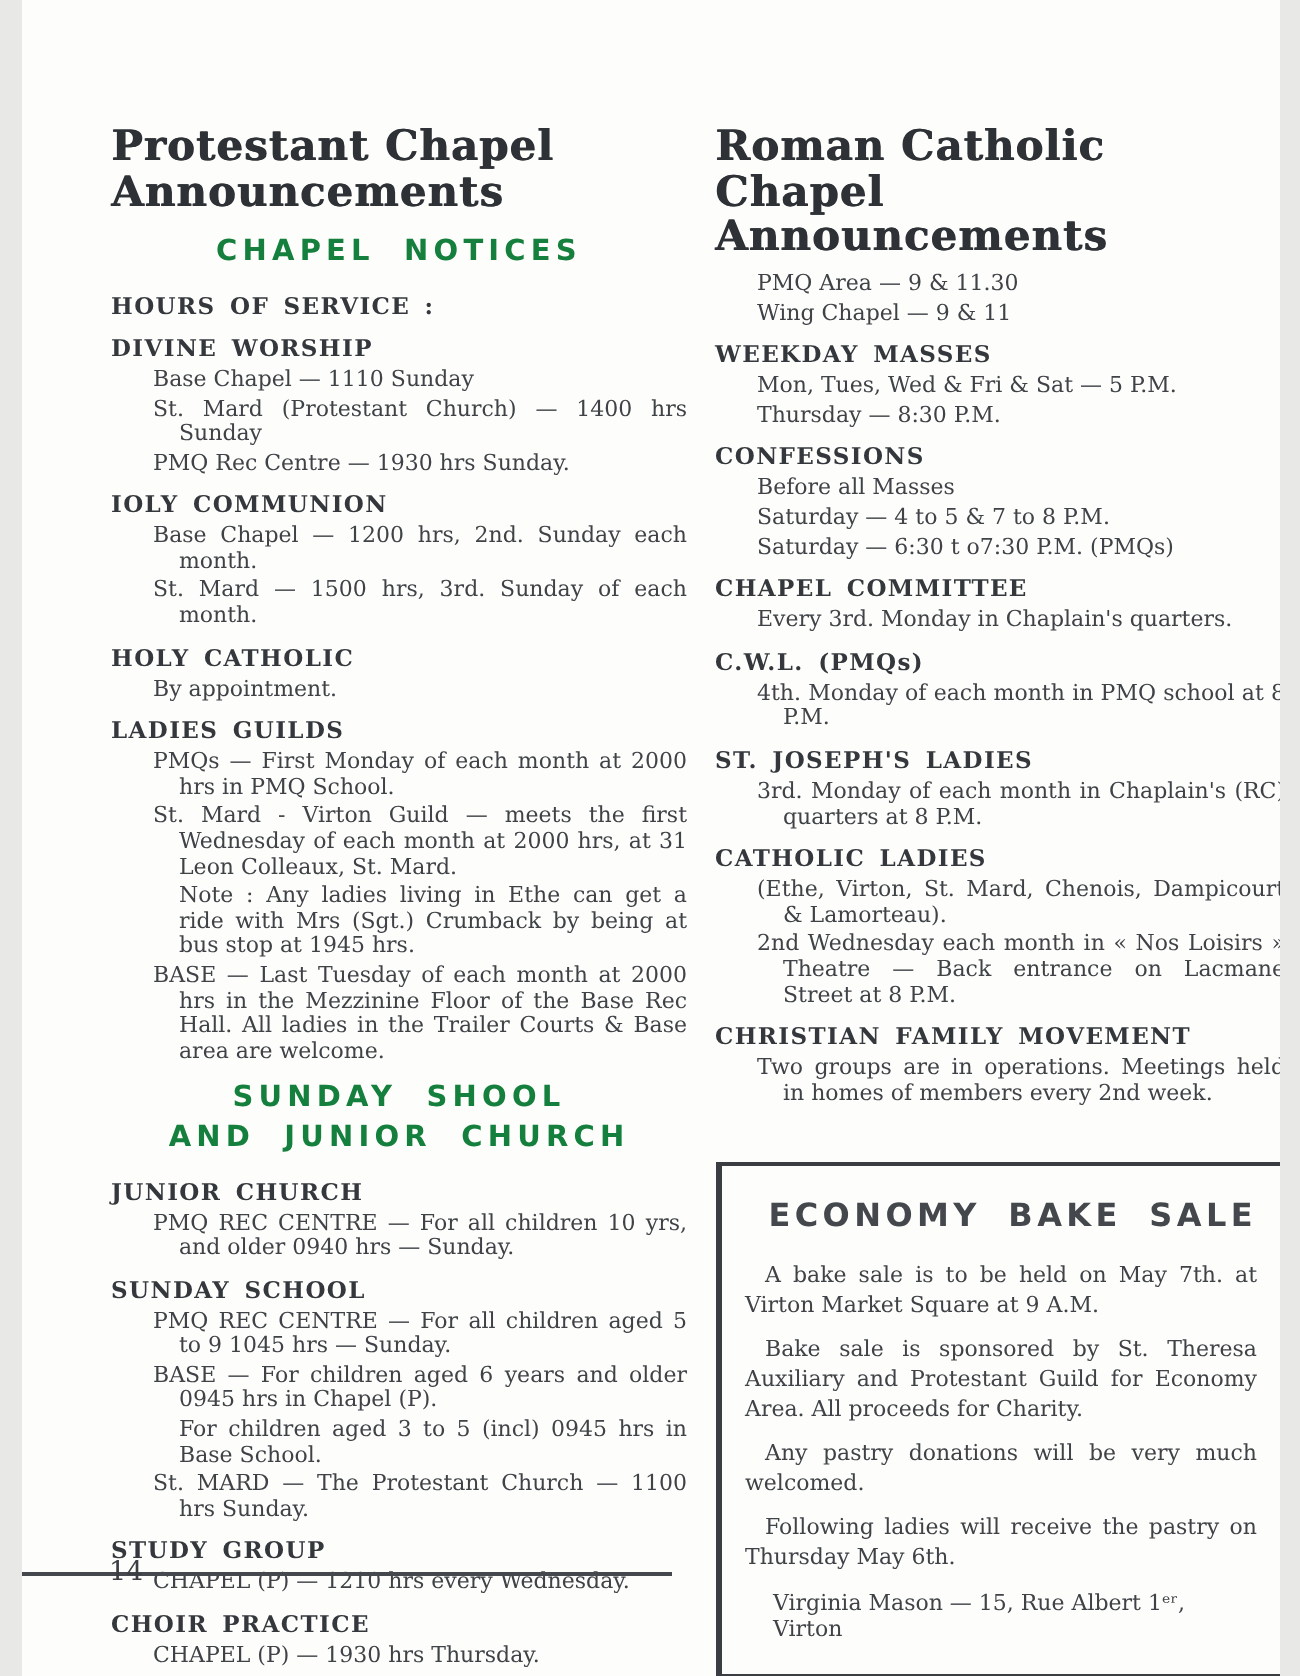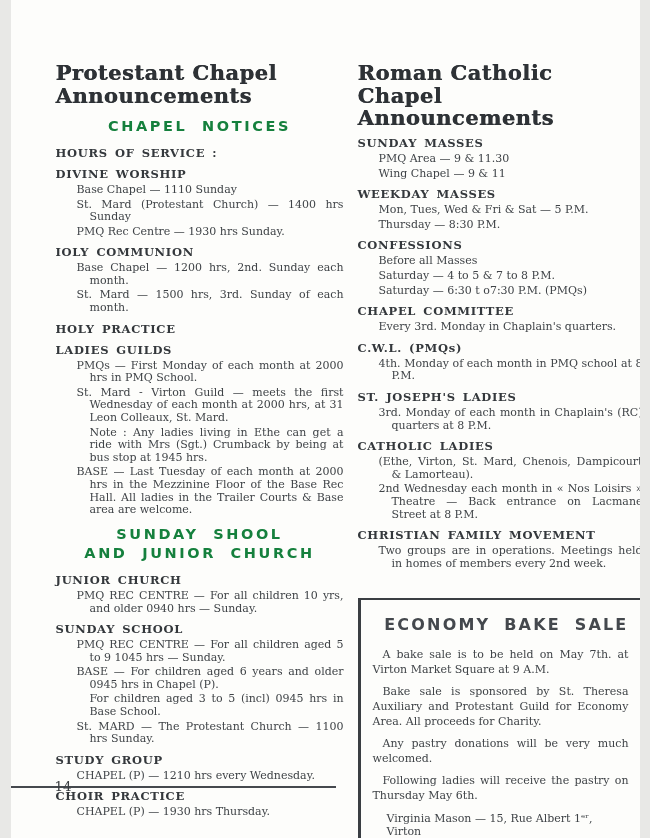--- a/index.html
+++ b/index.html
@@ -133,21 +133,22 @@
         <p class="body hang">PMQ Rec Centre — 1930 hrs Sunday.</p>
       </div>
 
       <div class="section">
         <div class="shead">IOLY COMMUNION</div>
         <p class="body hang">Base Chapel — 1200 hrs, 2nd. Sunday each month.</p>
         <p class="body hang">St. Mard — 1500 hrs, 3rd. Sunday of each month.</p>
       </div>
 
       <div class="section">
-        <div class="shead">HOLY PRACTICE</div>
+        <div class="shead">HOLY CATHOLIC</div>
+        <p class="body hang">By appointment.</p>
       </div>
 
       <div class="section">
         <div class="shead">LADIES GUILDS</div>
         <p class="body hang">PMQs — First Monday of each month at 2000 hrs in PMQ School.</p>
         <p class="body hang">St. Mard - Virton Guild — meets the first Wednesday of each month at 2000 hrs, at 31 Leon Colleaux, St. Mard.</p>
         <p class="body flat">Note : Any ladies living in Ethe can get a ride with Mrs (Sgt.) Crumback by being at bus stop at 1945 hrs.</p>
         <p class="body hang">BASE — Last Tuesday of each month at 2000 hrs in the Mezzinine Floor of the Base Rec Hall. All ladies in the Trailer Courts &amp; Base area are welcome.</p>
       </div>
 
@@ -181,21 +182,20 @@
 
     </div>
 
     <div class="col-right">
       <div class="doc-title right-align">
         <div>Roman Catholic Chapel</div>
         <div>Announcements</div>
       </div>
 
       <div class="section">
-        <div class="shead">SUNDAY MASSES</div>
         <p class="body hang">PMQ Area — 9 &amp; 11.30</p>
         <p class="body hang">Wing Chapel — 9 &amp; 11</p>
       </div>
 
       <div class="section">
         <div class="shead">WEEKDAY MASSES</div>
         <p class="body hang">Mon, Tues, Wed &amp; Fri &amp; Sat — 5 P.M.</p>
         <p class="body hang">Thursday — 8:30 P.M.</p>
       </div>
 

